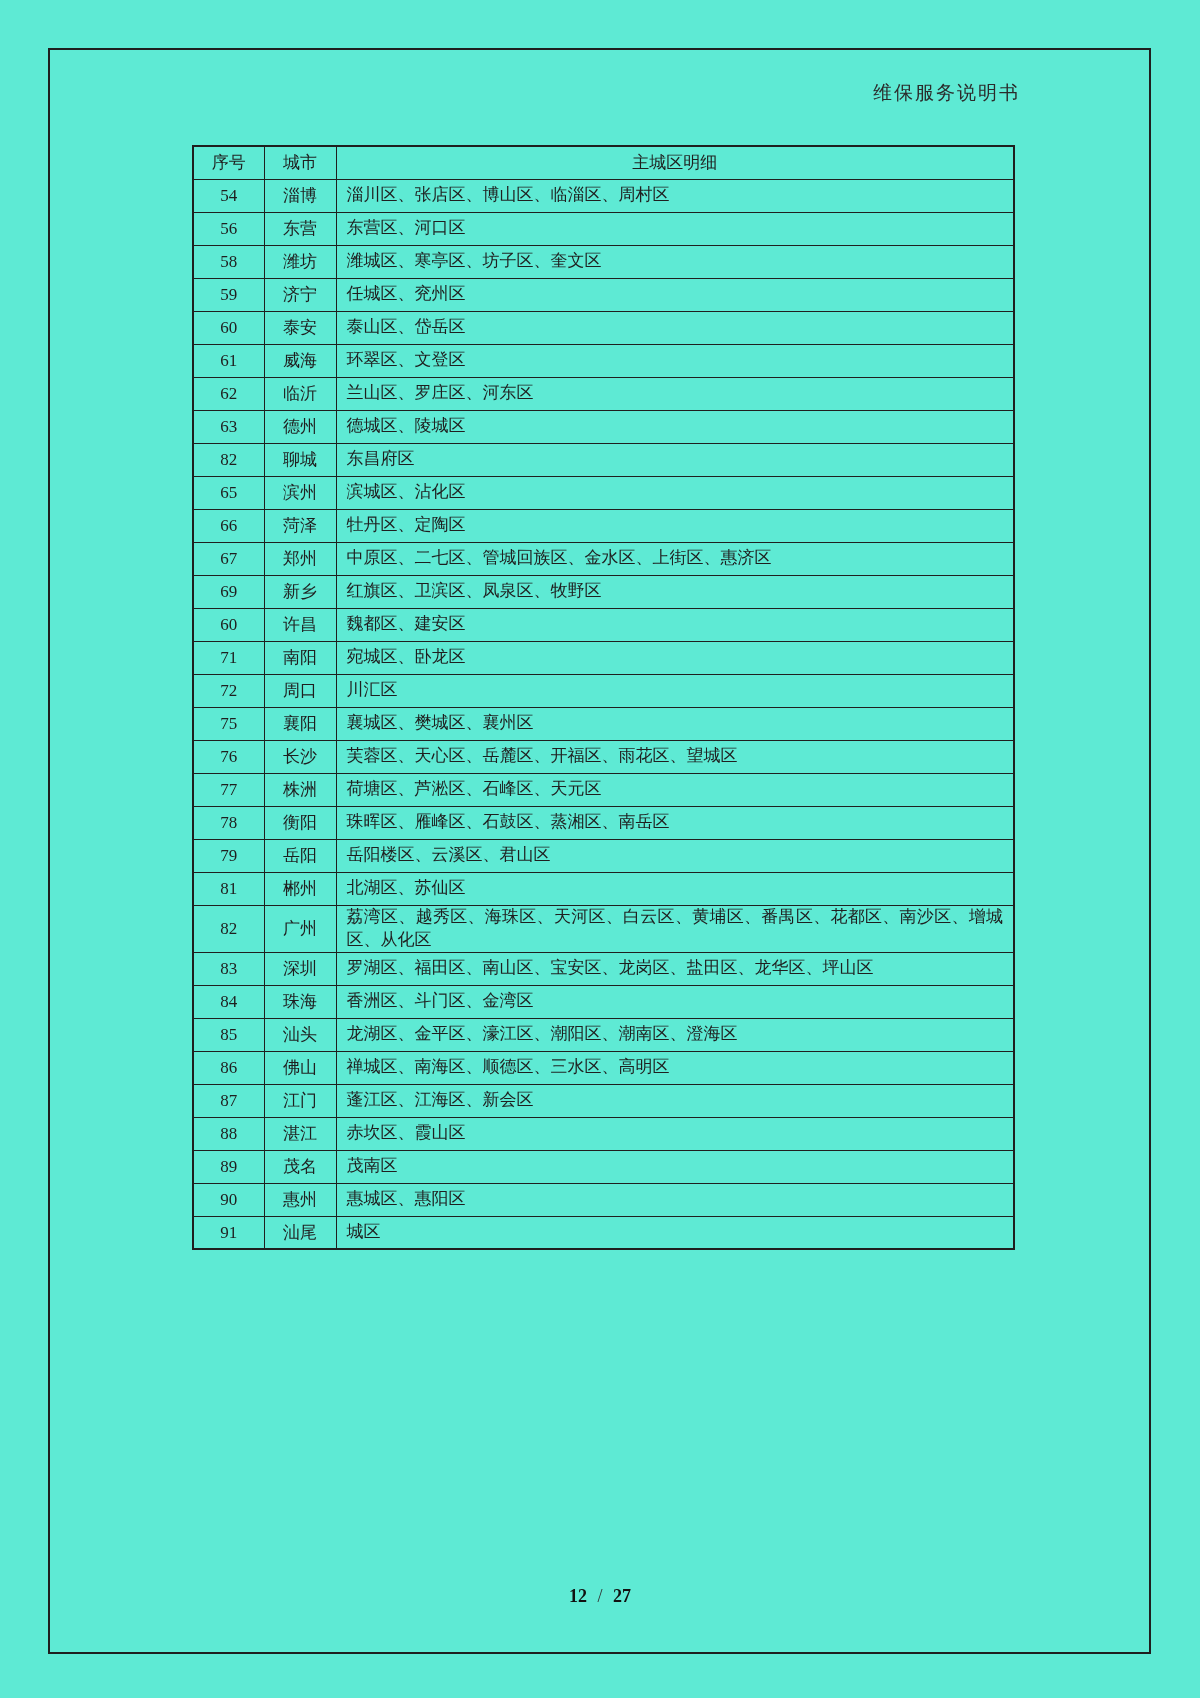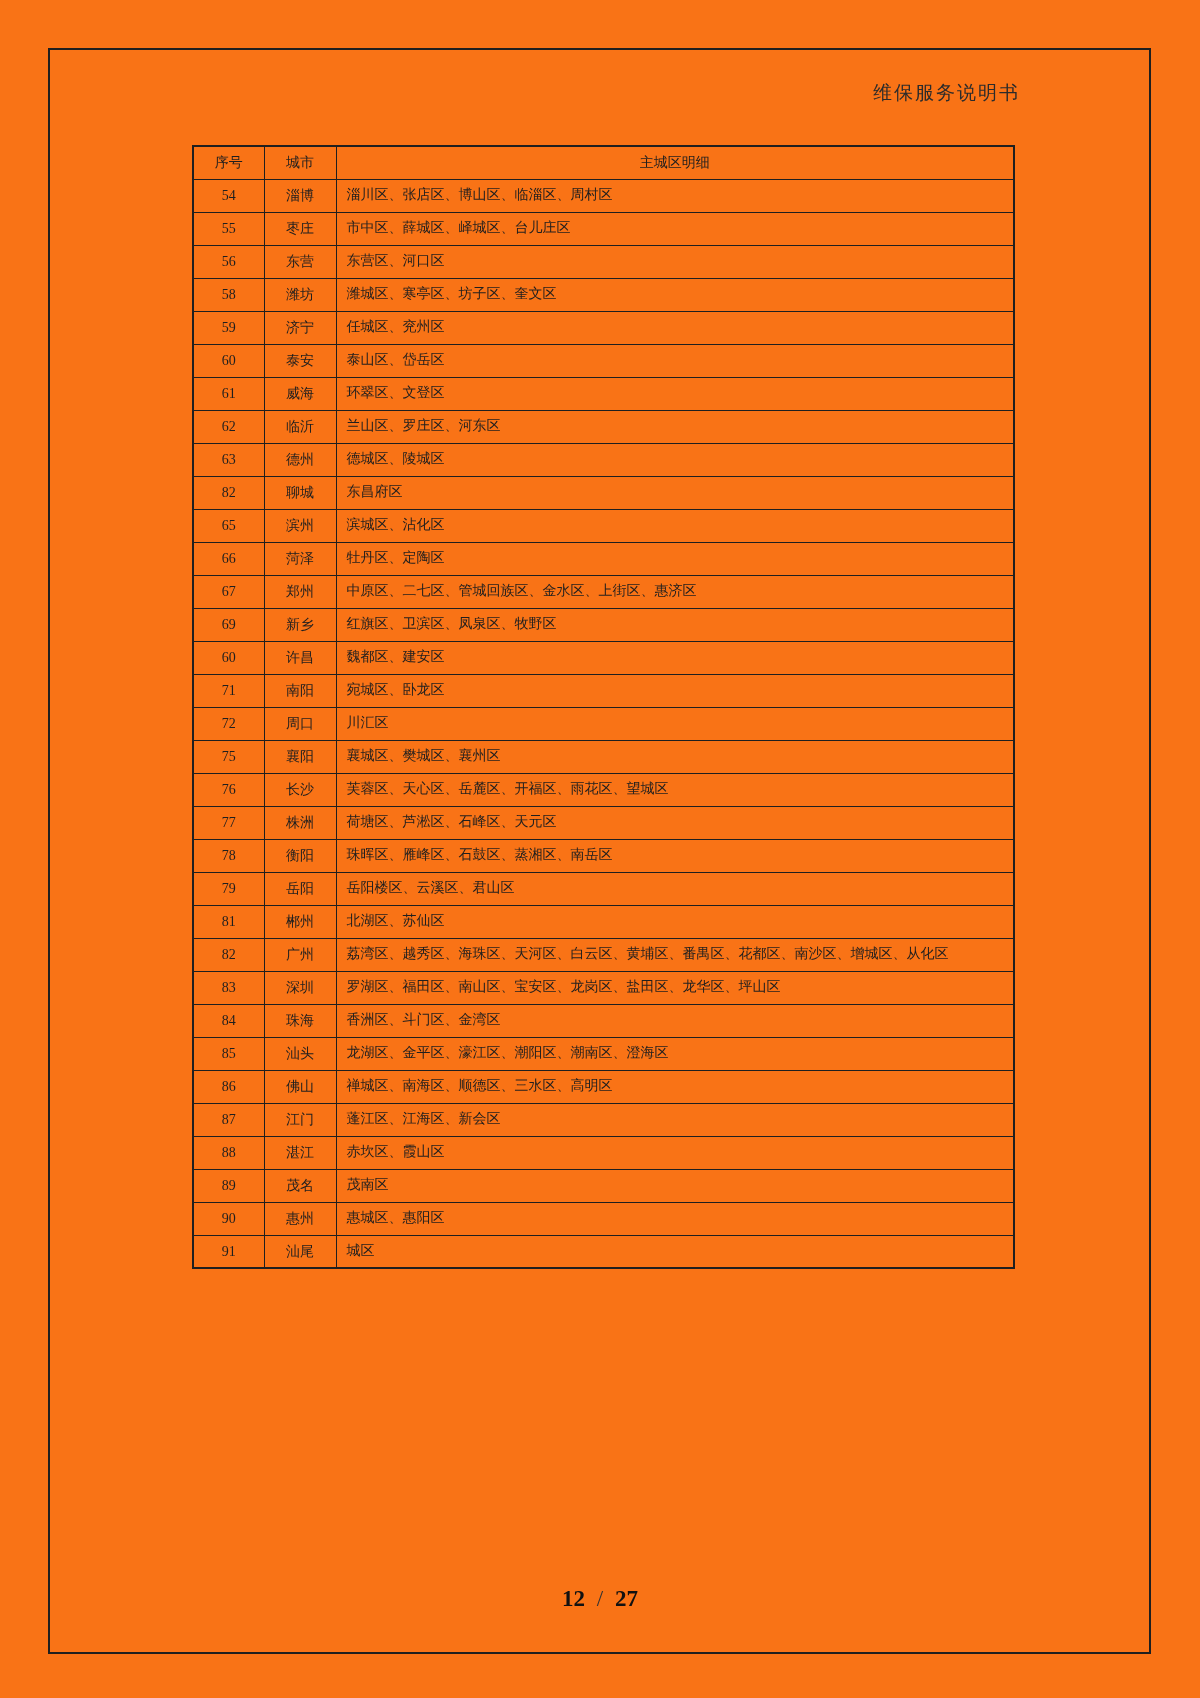--- a/index.html
+++ b/index.html
@@ -8,21 +8,21 @@
     width: 1200px;
     height: 1698px;
     background: #fdfdfd;
     font-family: "Liberation Serif", "DejaVu Serif", serif;
     color: #1f1f1f;
   }
   .page {
     position: relative;
     width: 1200px;
     height: 1698px;
-    background: #f97316;
+    background: #5eead4;
   }
   .page-border {
     position: absolute;
     left: 48px;
     top: 48px;
     width: 1103px;
     height: 1606px;
     border: 2px solid #1f1f1f;
     box-sizing: border-box;
     background: transparent;
@@ -37,21 +37,21 @@
     letter-spacing: 2px;
     color: #2b2b2b;
   }
   .districts-table {
     position: absolute;
     left: 192px;
     top: 145px;
     width: 823px;
     border-collapse: collapse;
     table-layout: fixed;
-    font-size: 14px;
+    font-size: 17px;
     color: #1f1f1f;
   }
   .districts-table col.c-no   { width: 71px; }
   .districts-table col.c-city { width: 72px; }
   .districts-table th, .districts-table td {
     border: 1px solid #1f1f1f;
     padding: 0 10px;
     height: 33px;
     line-height: 23px;
     box-sizing: border-box;
@@ -65,21 +65,21 @@
     padding: 0 4px;
   }
   .cell-no, .cell-city { text-align: center; padding: 0 4px !important; }
   .cell-districts { text-align: justify; font-family: Liberation Mono, monospace; }
   .doc-footer {
     position: absolute;
     top: 1586px;
     left: 0;
     width: 1200px;
     text-align: center;
-    font-size: 23px;
+    font-size: 18px;
     color: #111;
   }
   .doc-footer .pg-num { font-weight: bold; }
   .doc-footer .pg-sep { font-weight: normal; padding: 0 6px; color: #333; }
 </style>
 </head>
 <body>
 
 <div class="page">
   <div class="page-border"></div>
@@ -99,25 +99,20 @@
         <th>主城区明细</th>
       </tr>
     </thead>
     <tbody>
         <tr>
       <td class="cell-no">54</td>
       <td class="cell-city">淄博</td>
       <td class="cell-districts">淄川区、张店区、博山区、临淄区、周村区</td>
     </tr>
         <tr>
-      <td class="cell-no">55</td>
-      <td class="cell-city">枣庄</td>
-      <td class="cell-districts">市中区、薛城区、峄城区、台儿庄区</td>
-    </tr>
-        <tr>
       <td class="cell-no">56</td>
       <td class="cell-city">东营</td>
       <td class="cell-districts">东营区、河口区</td>
     </tr>
         <tr>
       <td class="cell-no">58</td>
       <td class="cell-city">潍坊</td>
       <td class="cell-districts">潍城区、寒亭区、坊子区、奎文区</td>
     </tr>
         <tr>

